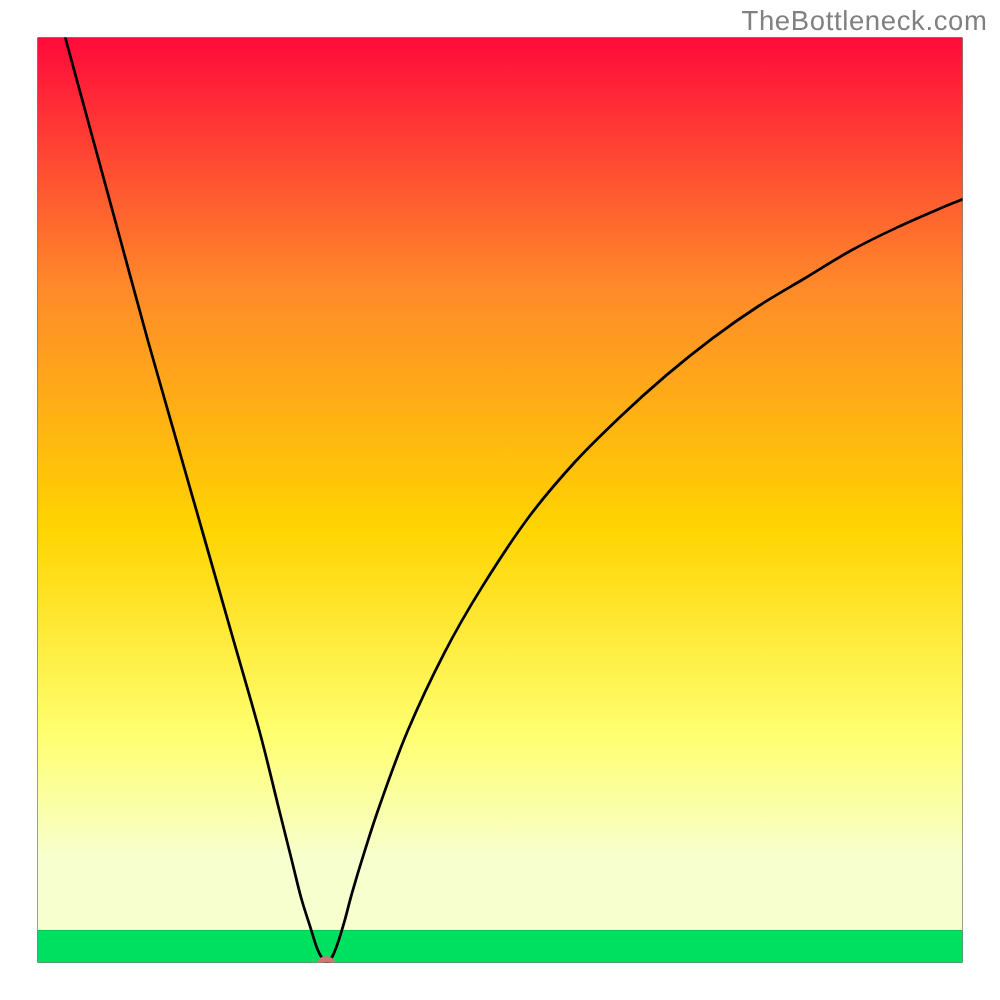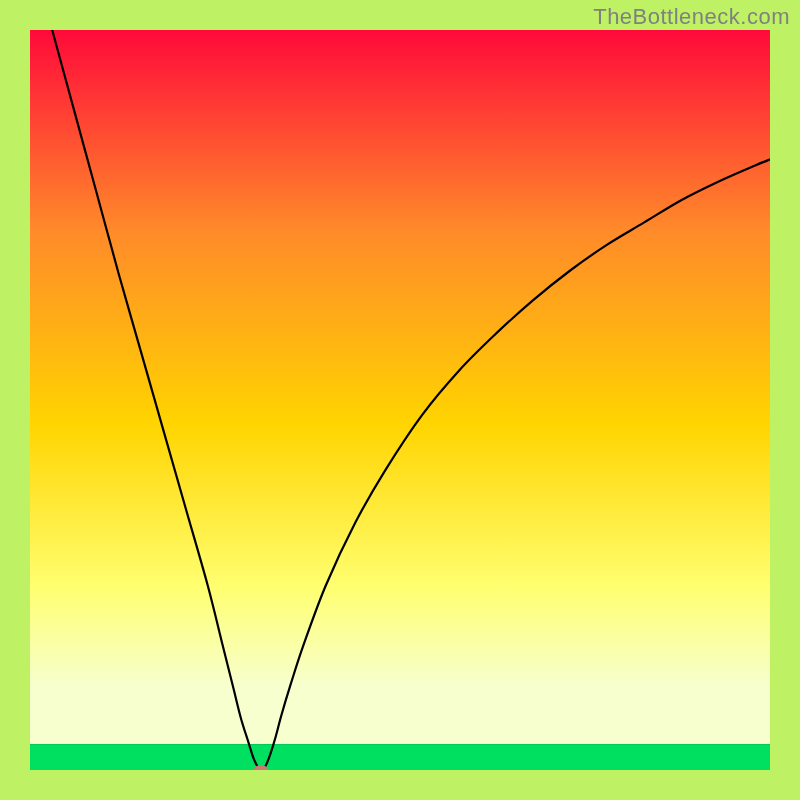--- a/index.html
+++ b/index.html
@@ -8,21 +8,21 @@
     width: 800px;
     height: 800px;
     background: #000;
     font-family: Arial, Helvetica, sans-serif;
     overflow: hidden;
   }
   .frame {
     position: relative;
     width: 800px;
     height: 800px;
-    background: #bef264;
+    background: #ffffff;
   }
   .watermark {
     position: absolute;
     top: 4px;
     right: 10px;
     color: #808080;
     font-size: 22px;
     font-weight: 500;
     letter-spacing: 0.5px;
     z-index: 5;

